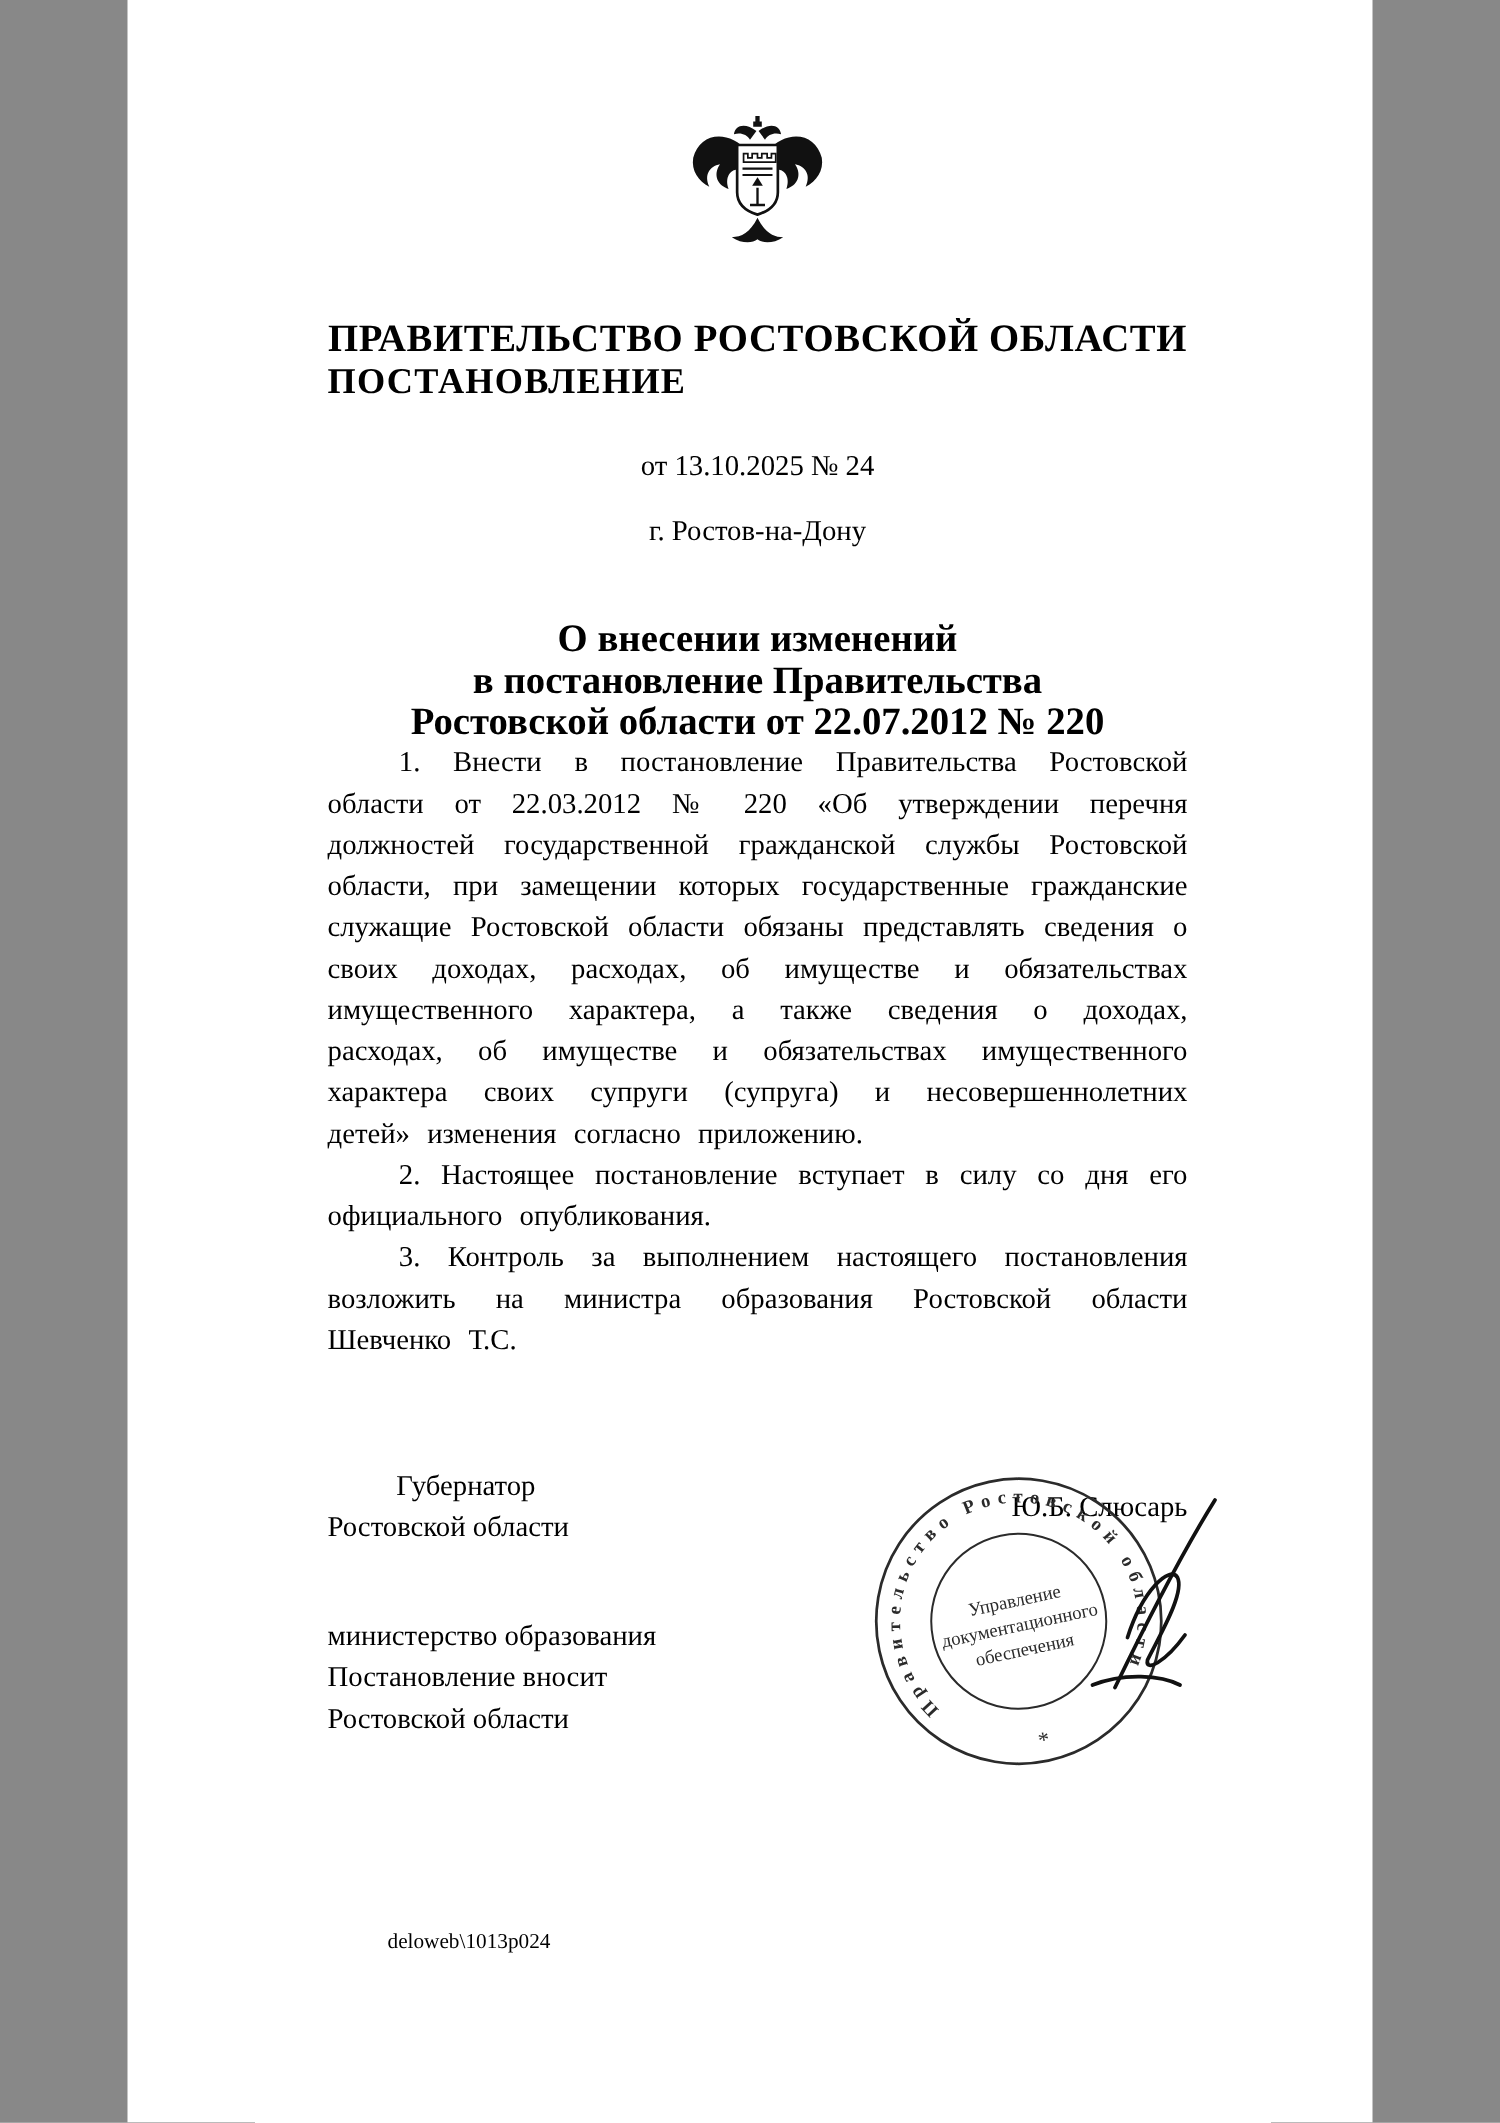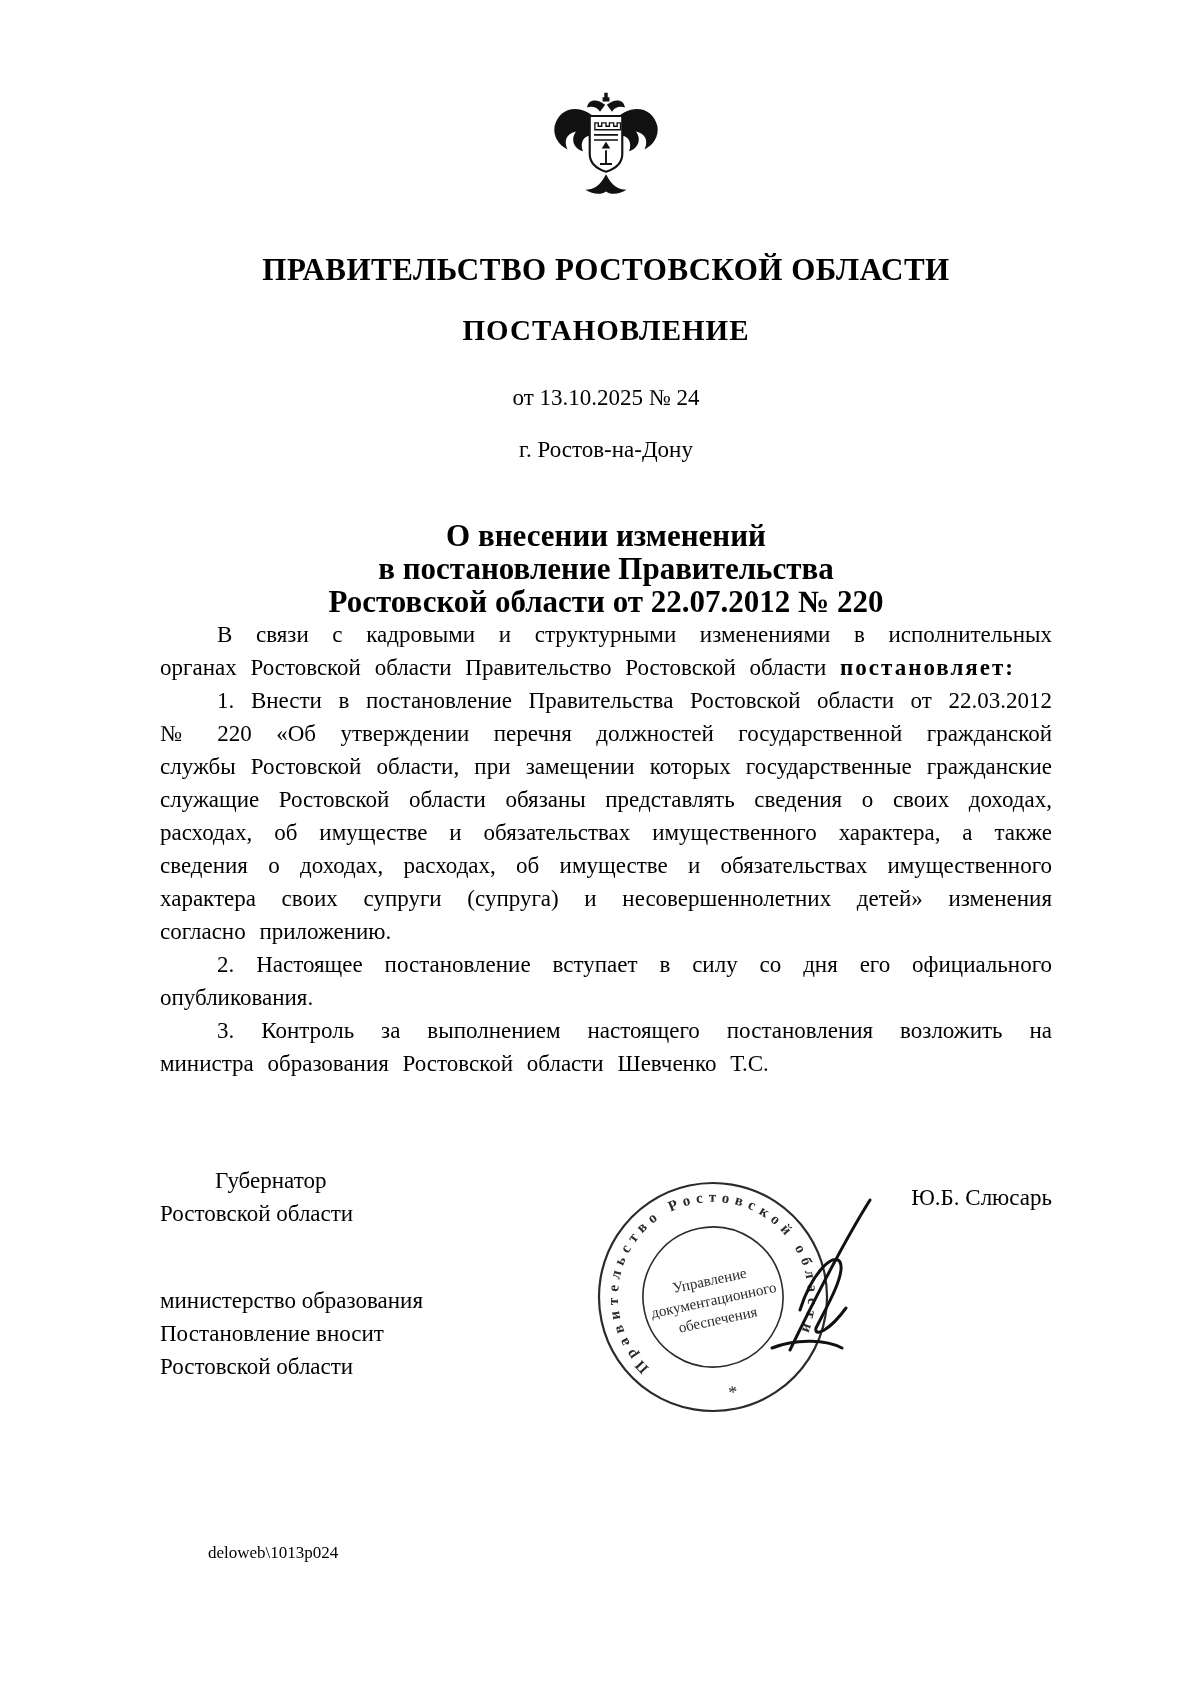--- a/index.html
+++ b/index.html
@@ -1,38 +1,36 @@
 <!DOCTYPE html>
 <html lang="ru"><head>
 <meta charset="utf-8">
 <style>
   html,body{margin:0;padding:0;background:#888;}
   .page{
     position:relative;
-    width:1200px;height:1698px;
+    width:996px;height:1698px;
     margin:0 auto;
     background:#ffffff;
     color:#000;
     font-family:"Liberation Serif", serif;
     box-sizing:border-box;
     padding:92px 148px 20px 160px;
     overflow:hidden;
   }
   .coat{ text-align:center; }
   .coat svg{ display:inline-block; }
   .org-name{
     margin-top:36px;
     text-align:center;
     font-size:31px;
     font-weight:bold;
     letter-spacing:0.5px;
   }
   .doc-type{
-    margin-top:26px;
-    text-align:center;
     font-size:29px;
     font-weight:bold;
     letter-spacing:1px;
   }
   .date-line{
     margin-top:38px;
     text-align:center;
     font-size:23px;
   }
   .city-line{
@@ -122,21 +120,20 @@
   <div class="doc-type">ПОСТАНОВЛЕНИЕ</div>
   <div class="date-line">от 13.10.2025 № 24</div>
   <div class="city-line">г. Ростов-на-Дону</div>
 
   <div class="subject">
     <div>О внесении изменений</div>
     <div>в постановление Правительства</div>
     <div>Ростовской области от 22.07.2012 № 220</div>
   </div>
 
-  <p class="bodytext intro"><span>В связи с кадровыми и структурными изменениями в исполнительных органах Ростовской области Правительство Ростовской области</span> <span class="emph">постановляет:</span></p>
 
   <p class="bodytext para-first">1. Внести в постановление Правительства Ростовской области от 22.03.2012 № 220 «Об утверждении перечня должностей государственной гражданской службы Ростовской области, при замещении которых государственные гражданские служащие Ростовской области обязаны представлять сведения о своих доходах, расходах, об имуществе и обязательствах имущественного характера, а также сведения о доходах, расходах, об имуществе и обязательствах имущественного характера своих супруги (супруга) и несовершеннолетних детей» изменения согласно приложению.</p>
   <p class="bodytext">2. Настоящее постановление вступает в силу со дня его официального опубликования.</p>
   <p class="bodytext">3. Контроль за выполнением настоящего постановления возложить на министра образования Ростовской области Шевченко Т.С.</p>
 
   <div class="sig-row">
     <div class="sig-pos">
       <div><span class="indent">Губернатор</span></div>
       <div>Ростовской области</div>
     </div>

